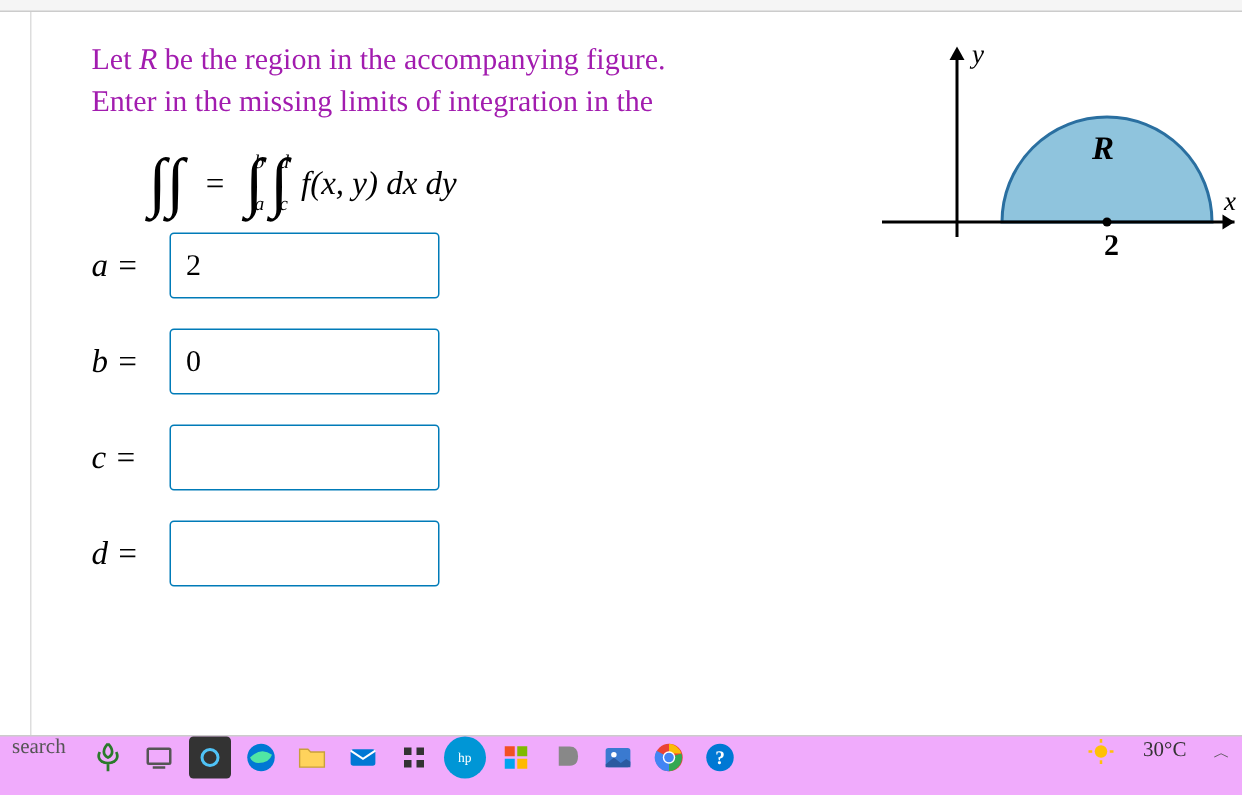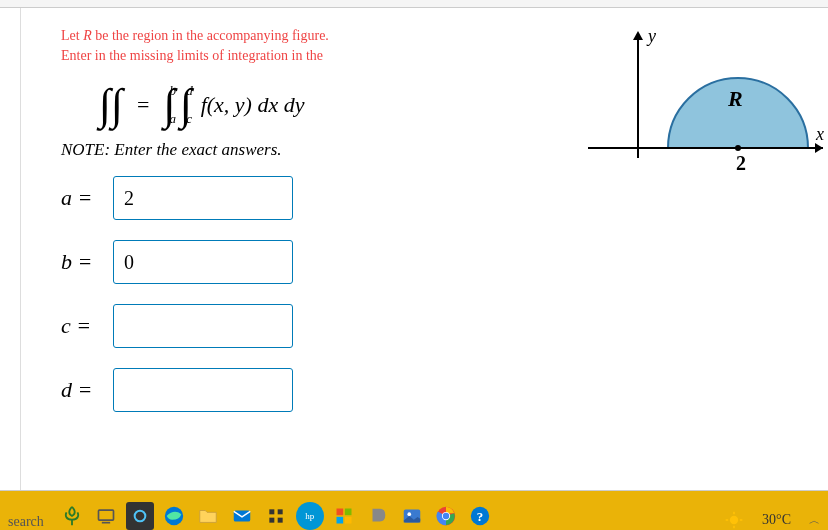--- a/index.html
+++ b/index.html
@@ -17,23 +17,23 @@
       background: #f5f5f5;
     }
     .content-area {
       padding: 18px 0 0 40px;
       position: relative;
       height: 482px;
       border-left: 1px solid #ddd;
       margin-left: 20px;
     }
     .problem-text {
-      font-size: 14px;
+      font-size: 20px;
       line-height: 1.4;
-      color: #ef4444;
+      color: #a21caf;
       max-width: 540px;
     }
     .math-line {
       margin: 14px 0 8px 38px;
       font-size: 22px;
     }
     .integral-display {
       display: flex;
       align-items: center;
       gap: 8px;
@@ -73,24 +73,24 @@
       right: 0;
       width: 240px;
       height: 180px;
     }
     .taskbar {
       position: absolute;
       bottom: 0;
       left: 0;
       right: 0;
       height: 40px;
-      background: #eab308;
+      background: #f0abfc;
       border-top: 1px solid #ccc;
       display: flex;
-      align-items: flex-end;
+      align-items: flex-start;
       padding: 0 8px;
       gap: 6px;
     }
     .taskbar-search {
       font-size: 14px;
       color: #555;
       margin-right: 8px;
     }
     .tb-icon {
       width: 28px;
@@ -150,21 +150,20 @@
         <span class="big-int">∫</span>
         <span class="sub-lim">
             <span>d</span>
             <span>c</span>
           </span>
         <span style="margin-left:4px;">f(x, y) dx dy</span>
       </span>
     </div>
   </div>
 
-  <div class="note-line">NOTE: Enter the exact answers.</div>
 
   <div class="answer-row">
     <span class="answer-label">a =</span>
     <input class="answer-input" value="2" style="">
   </div>
 
   <div class="answer-row">
     <span class="answer-label">b =</span>
     <input class="answer-input" value="0" style="">
   </div>

